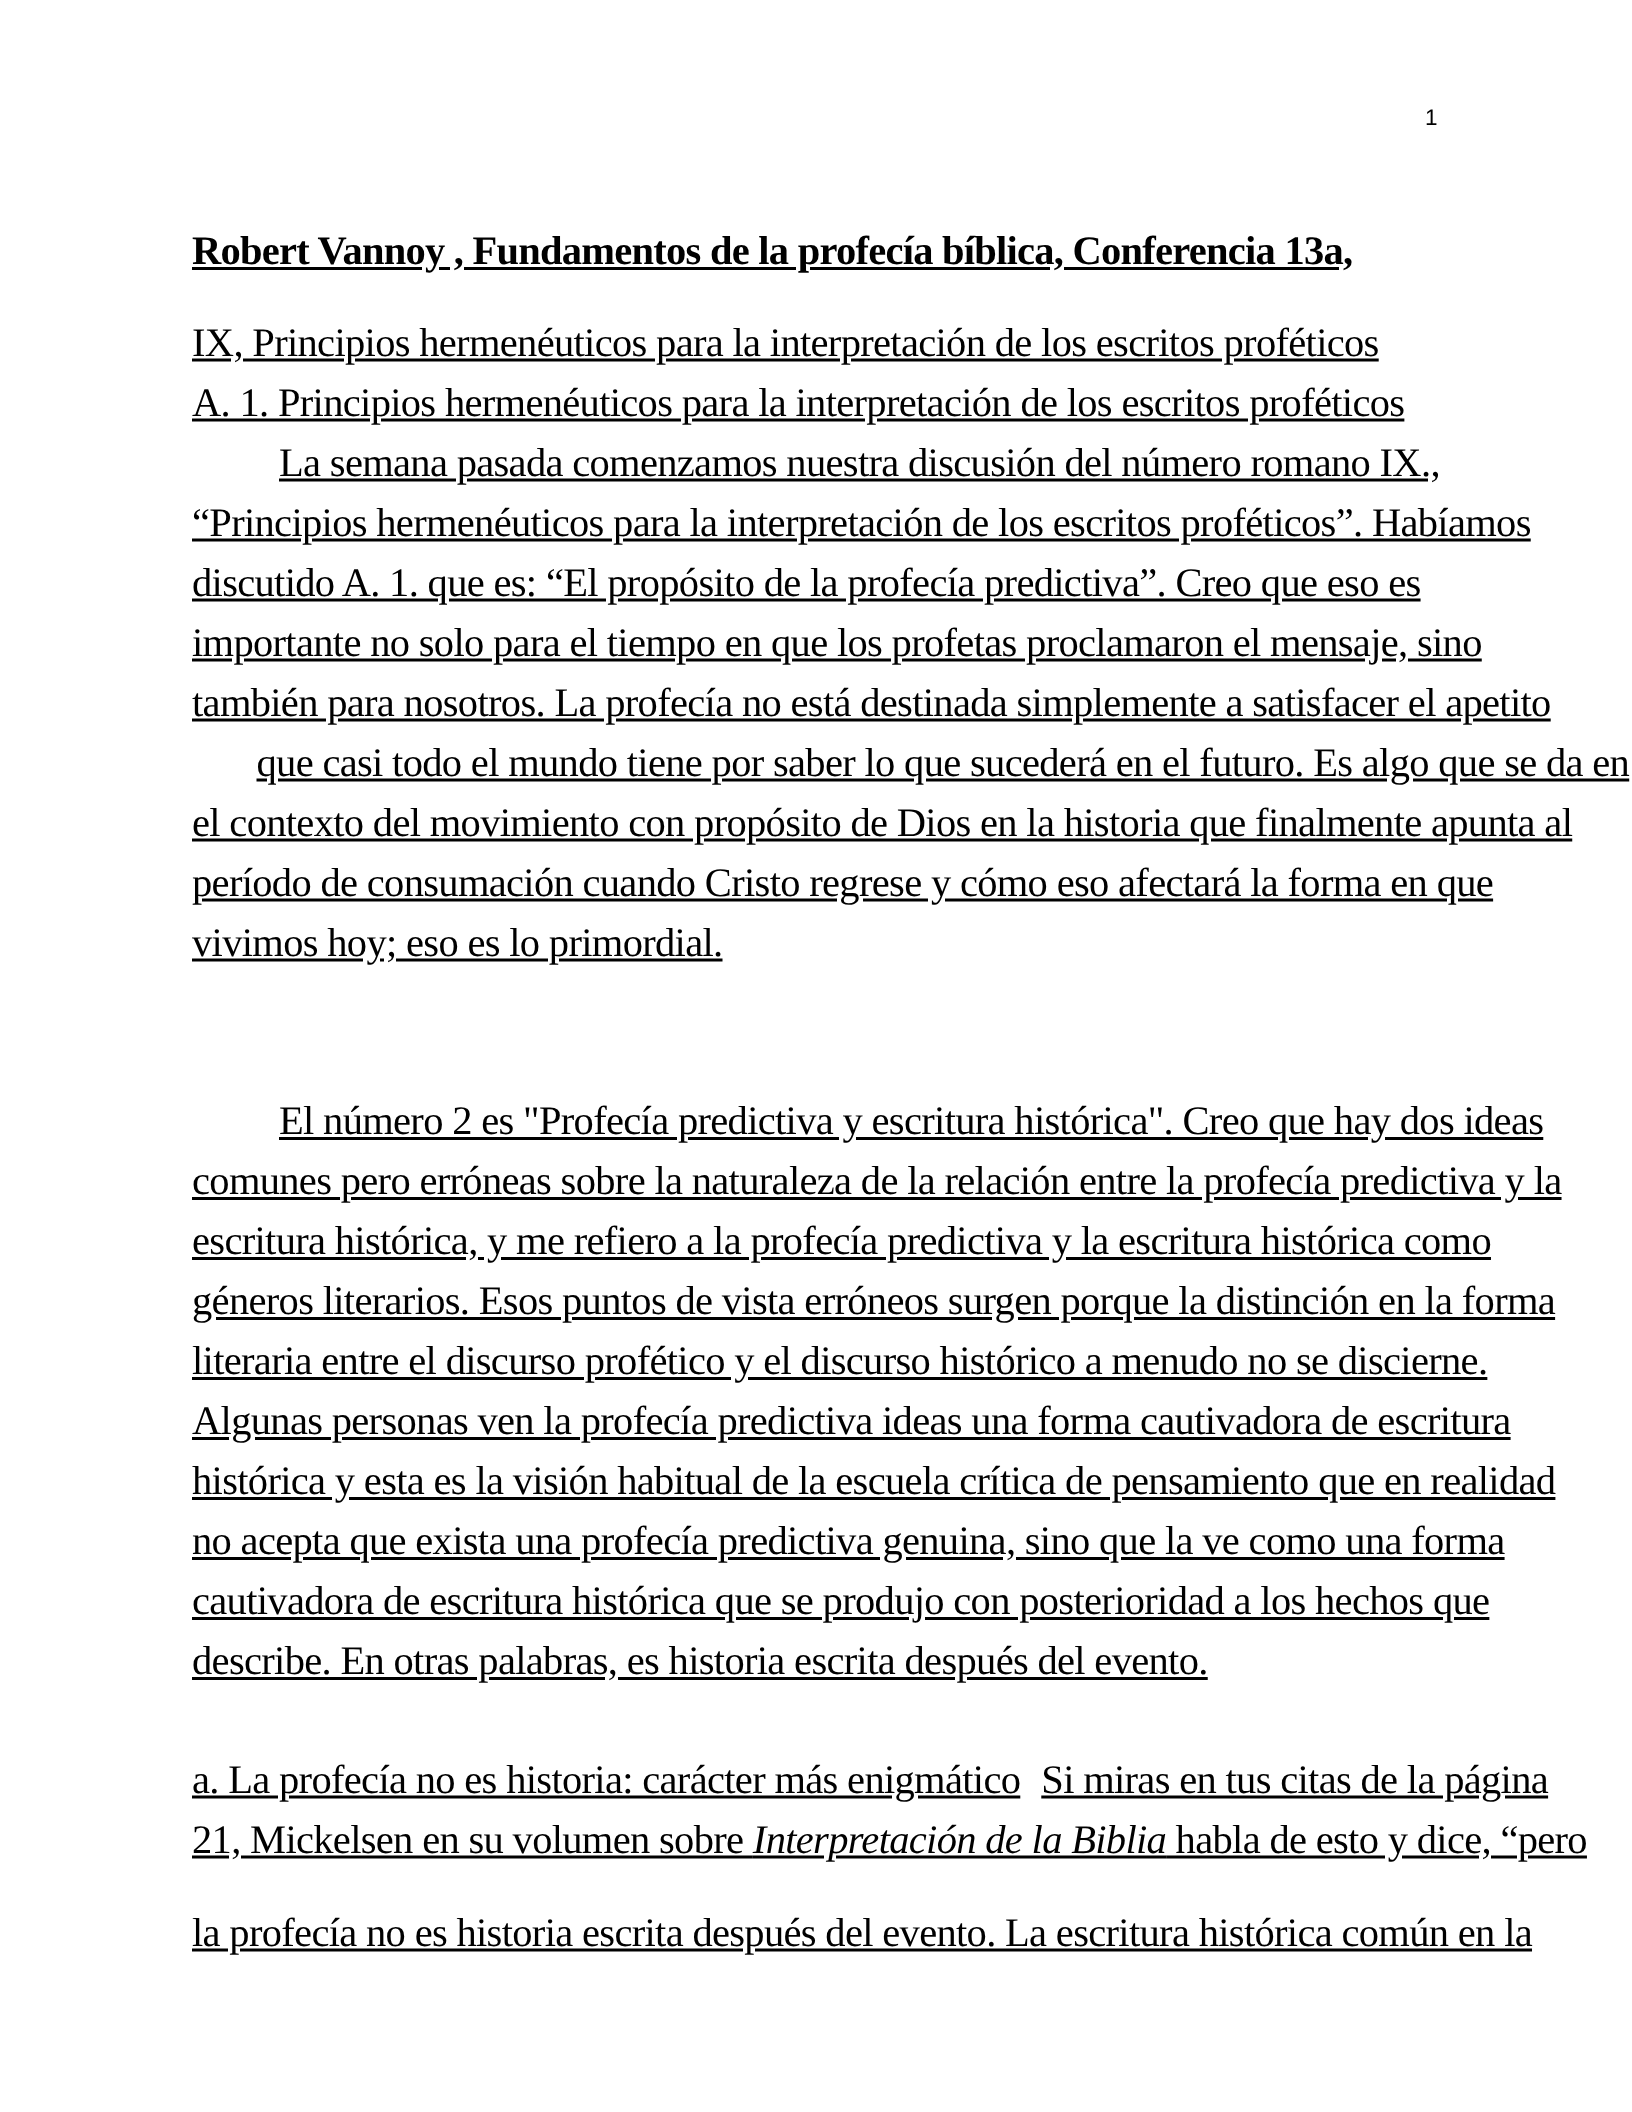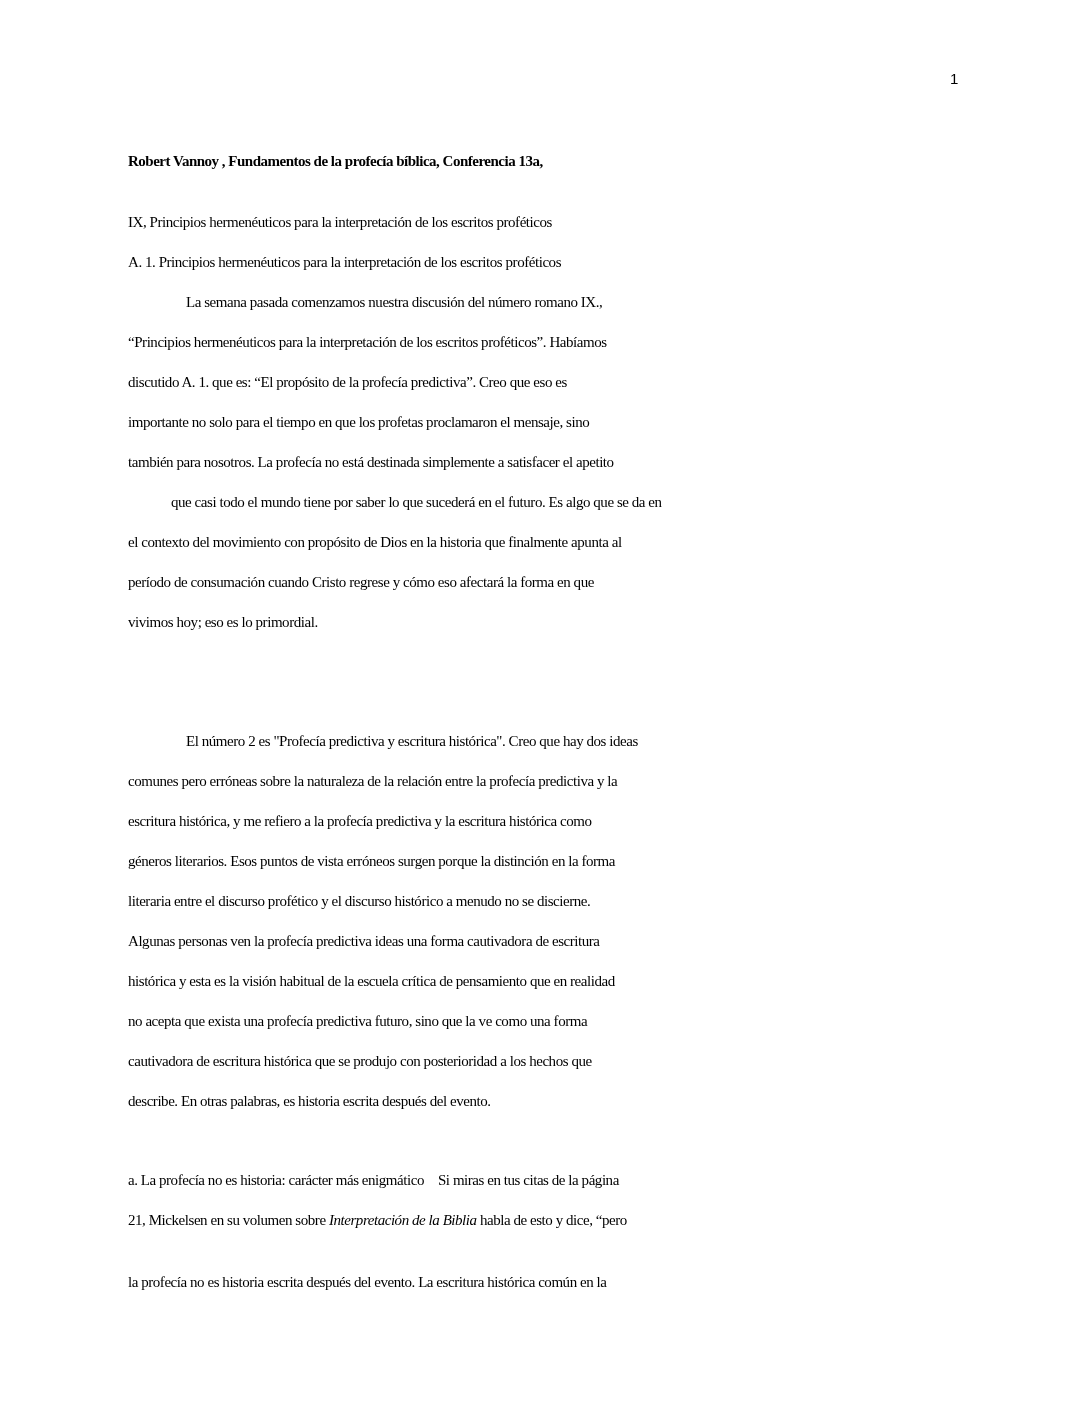--- a/index.html
+++ b/index.html
@@ -25,24 +25,25 @@
     .page-number {
       position: absolute;
       top: 70px;
       left: 950px;
       font-family: "Liberation Sans", "DejaVu Sans", sans-serif;
       font-size: 15px;
     }
     .line {
       position: absolute;
       left: 128px;
-      font-size: 15px;
+      font-size: 27px;
       white-space: nowrap;
       line-height: 1;
       letter-spacing: -0.45px;
+      text-decoration: underline;
     }
     .title {
       font-weight: bold;
       letter-spacing: -0.5px;
     }
     .indent { left: 186px; }
     em { font-style: italic; }
     .gap { display: inline-block; width: 14px; }
   </style>
 </head>
@@ -71,21 +72,21 @@
 
 
   <div>
     <div class="line indent" style="top:734px;">El número 2 es "Profecía predictiva y escritura histórica". Creo que hay dos ideas</div>
     <div class="line" style="top:774px;">comunes pero erróneas sobre la naturaleza de la relación entre la profecía predictiva y la</div>
     <div class="line" style="top:814px;">escritura histórica, y me refiero a la profecía predictiva y la escritura histórica como</div>
     <div class="line" style="top:854px;">géneros literarios. Esos puntos de vista erróneos surgen porque la distinción en la forma</div>
     <div class="line" style="top:894px;">literaria entre el discurso profético y el discurso histórico a menudo no se discierne.</div>
     <div class="line" style="top:934px;">Algunas personas ven la profecía predictiva ideas una forma cautivadora de escritura</div>
     <div class="line" style="top:974px;">histórica y esta es la visión habitual de la escuela crítica de pensamiento que en realidad</div>
-    <div class="line" style="top:1014px;">no acepta que exista una profecía predictiva futuro, sino que la ve como una forma</div>
+    <div class="line" style="top:1014px;">no acepta que exista una profecía predictiva genuina, sino que la ve como una forma</div>
     <div class="line" style="top:1054px;">cautivadora de escritura histórica que se produjo con posterioridad a los hechos que</div>
     <div class="line" style="top:1094px;">describe. En otras palabras, es historia escrita después del evento.</div>
   </div>
 
   <div>
     <div class="line" style="top:1173px;">
       <span>a. La profecía no es historia: carácter más enigmático</span><span class="gap"></span><span>Si miras en tus citas de la página</span>
     </div>
     <div class="line" style="top:1213px;">
       <span>21, Mickelsen en su volumen sobre </span><em>Interpretación de la Biblia</em><span> habla de esto y dice, “pero</span>

